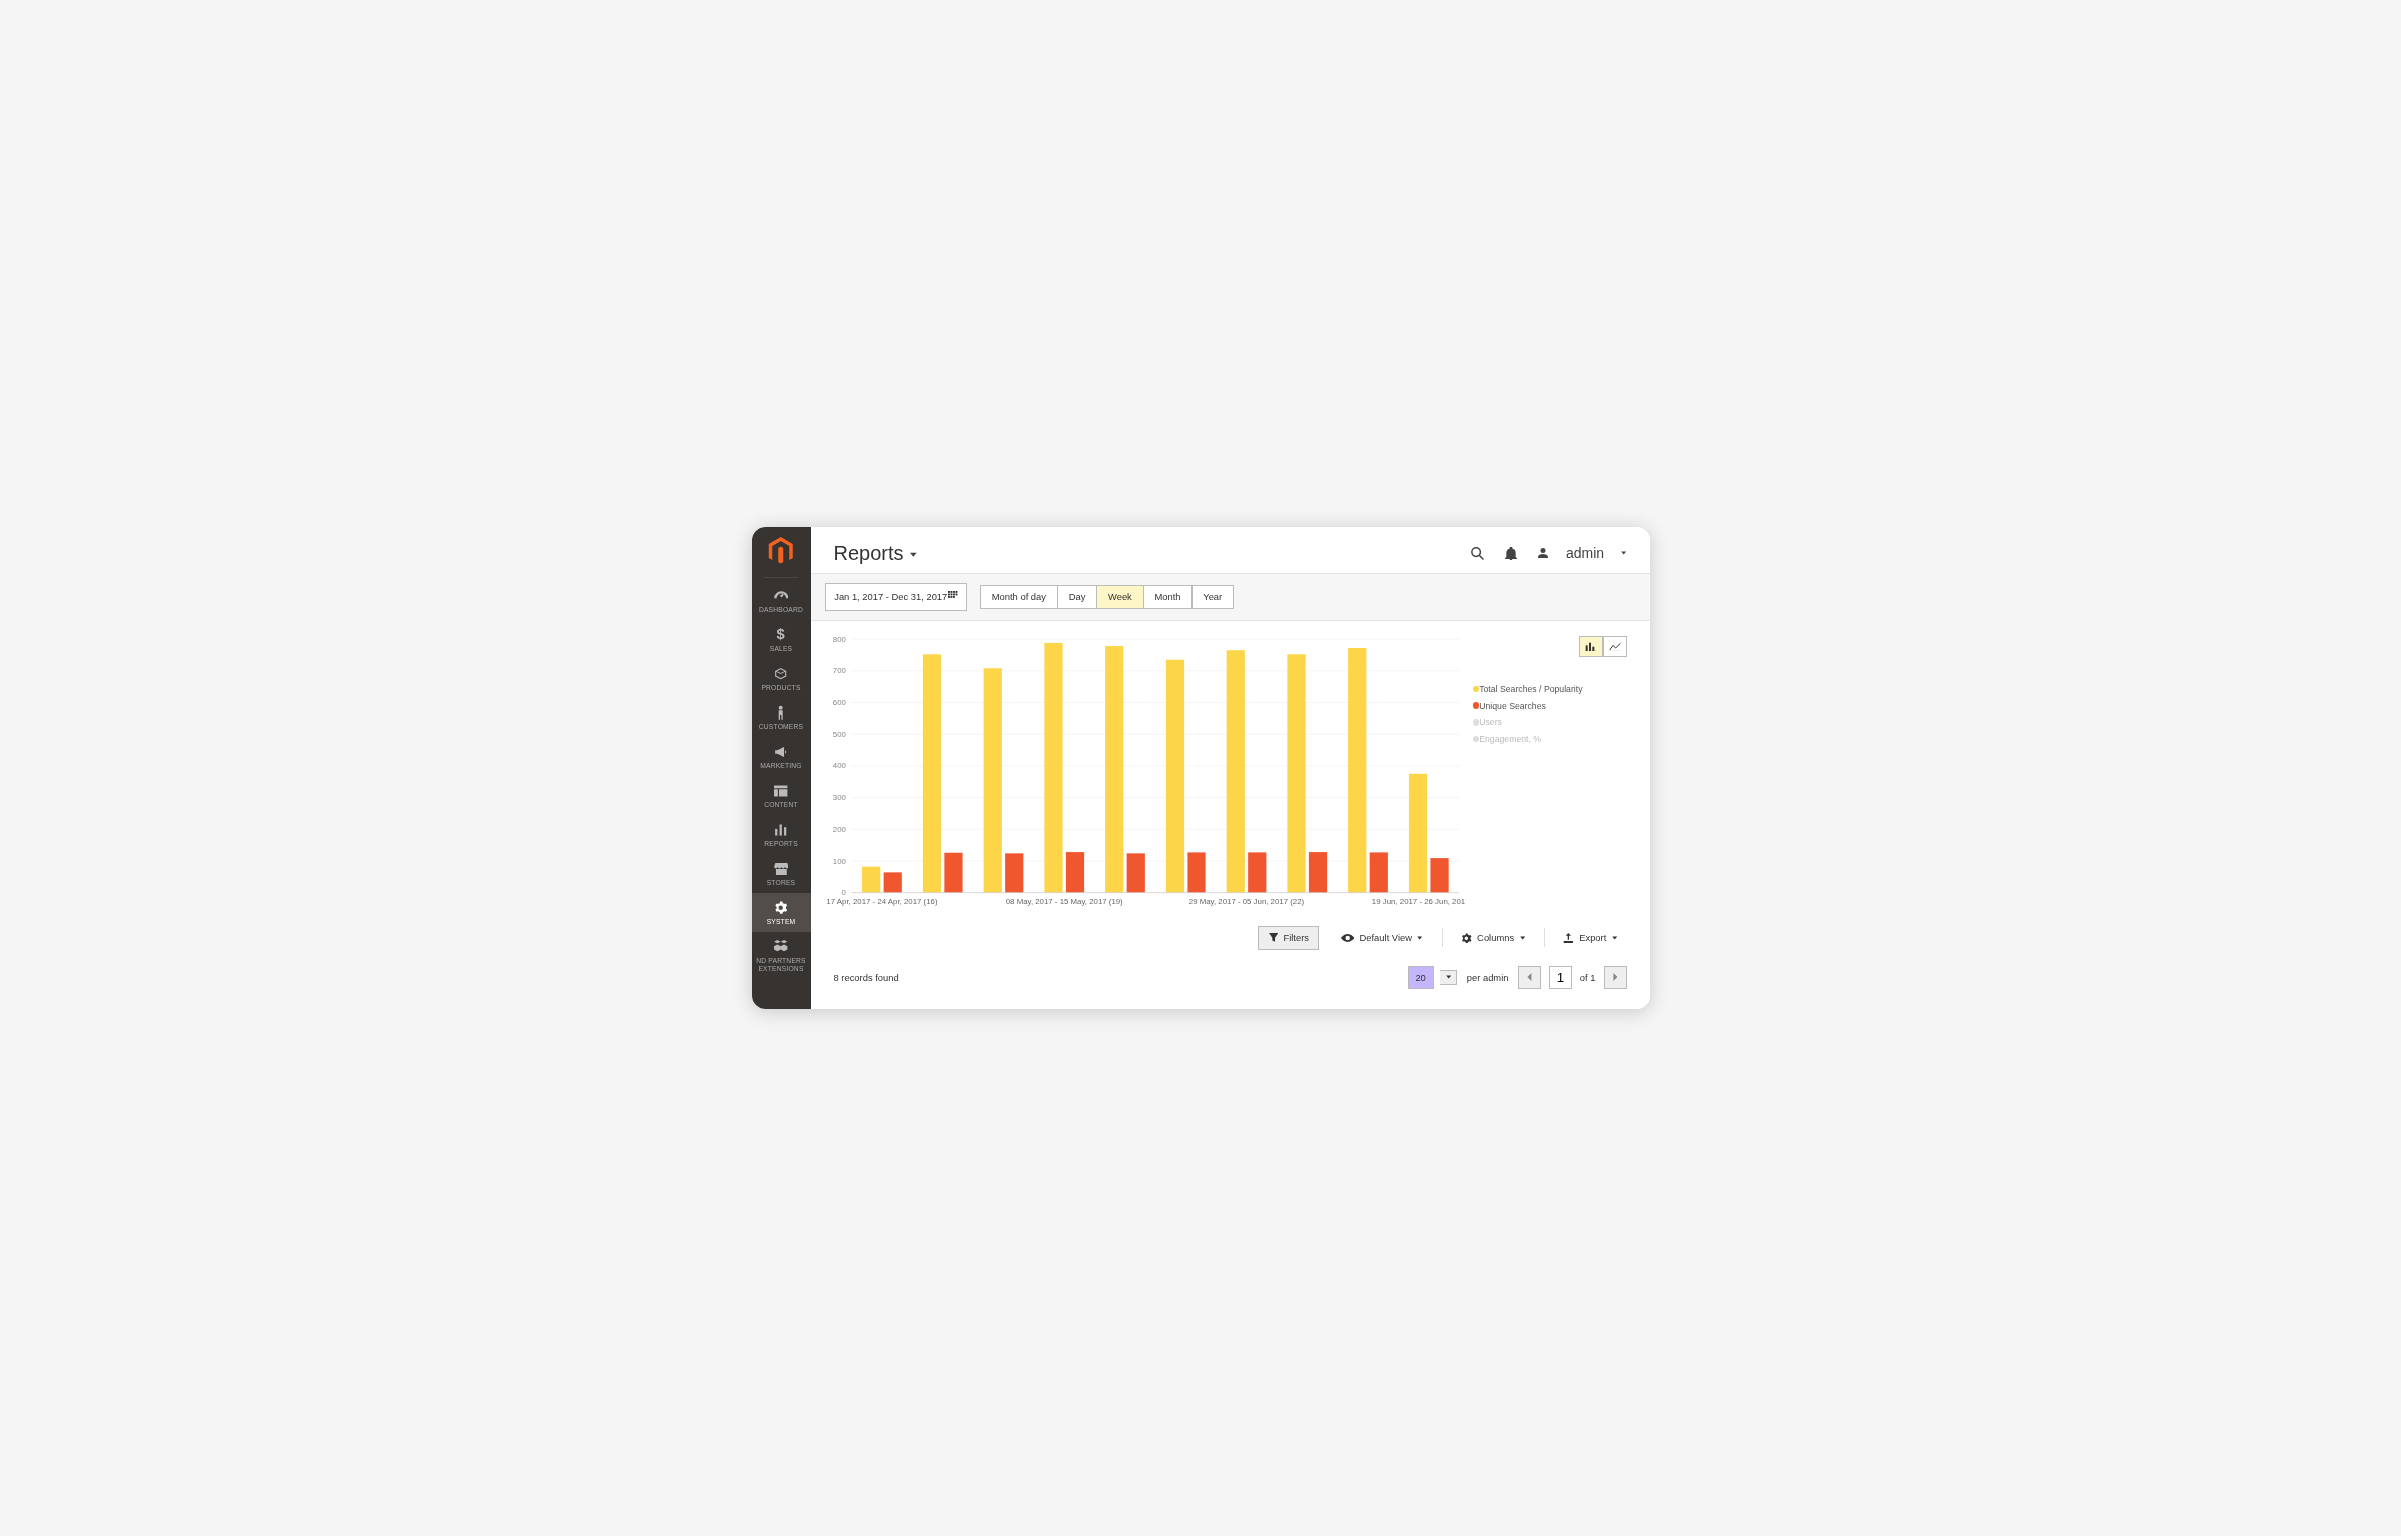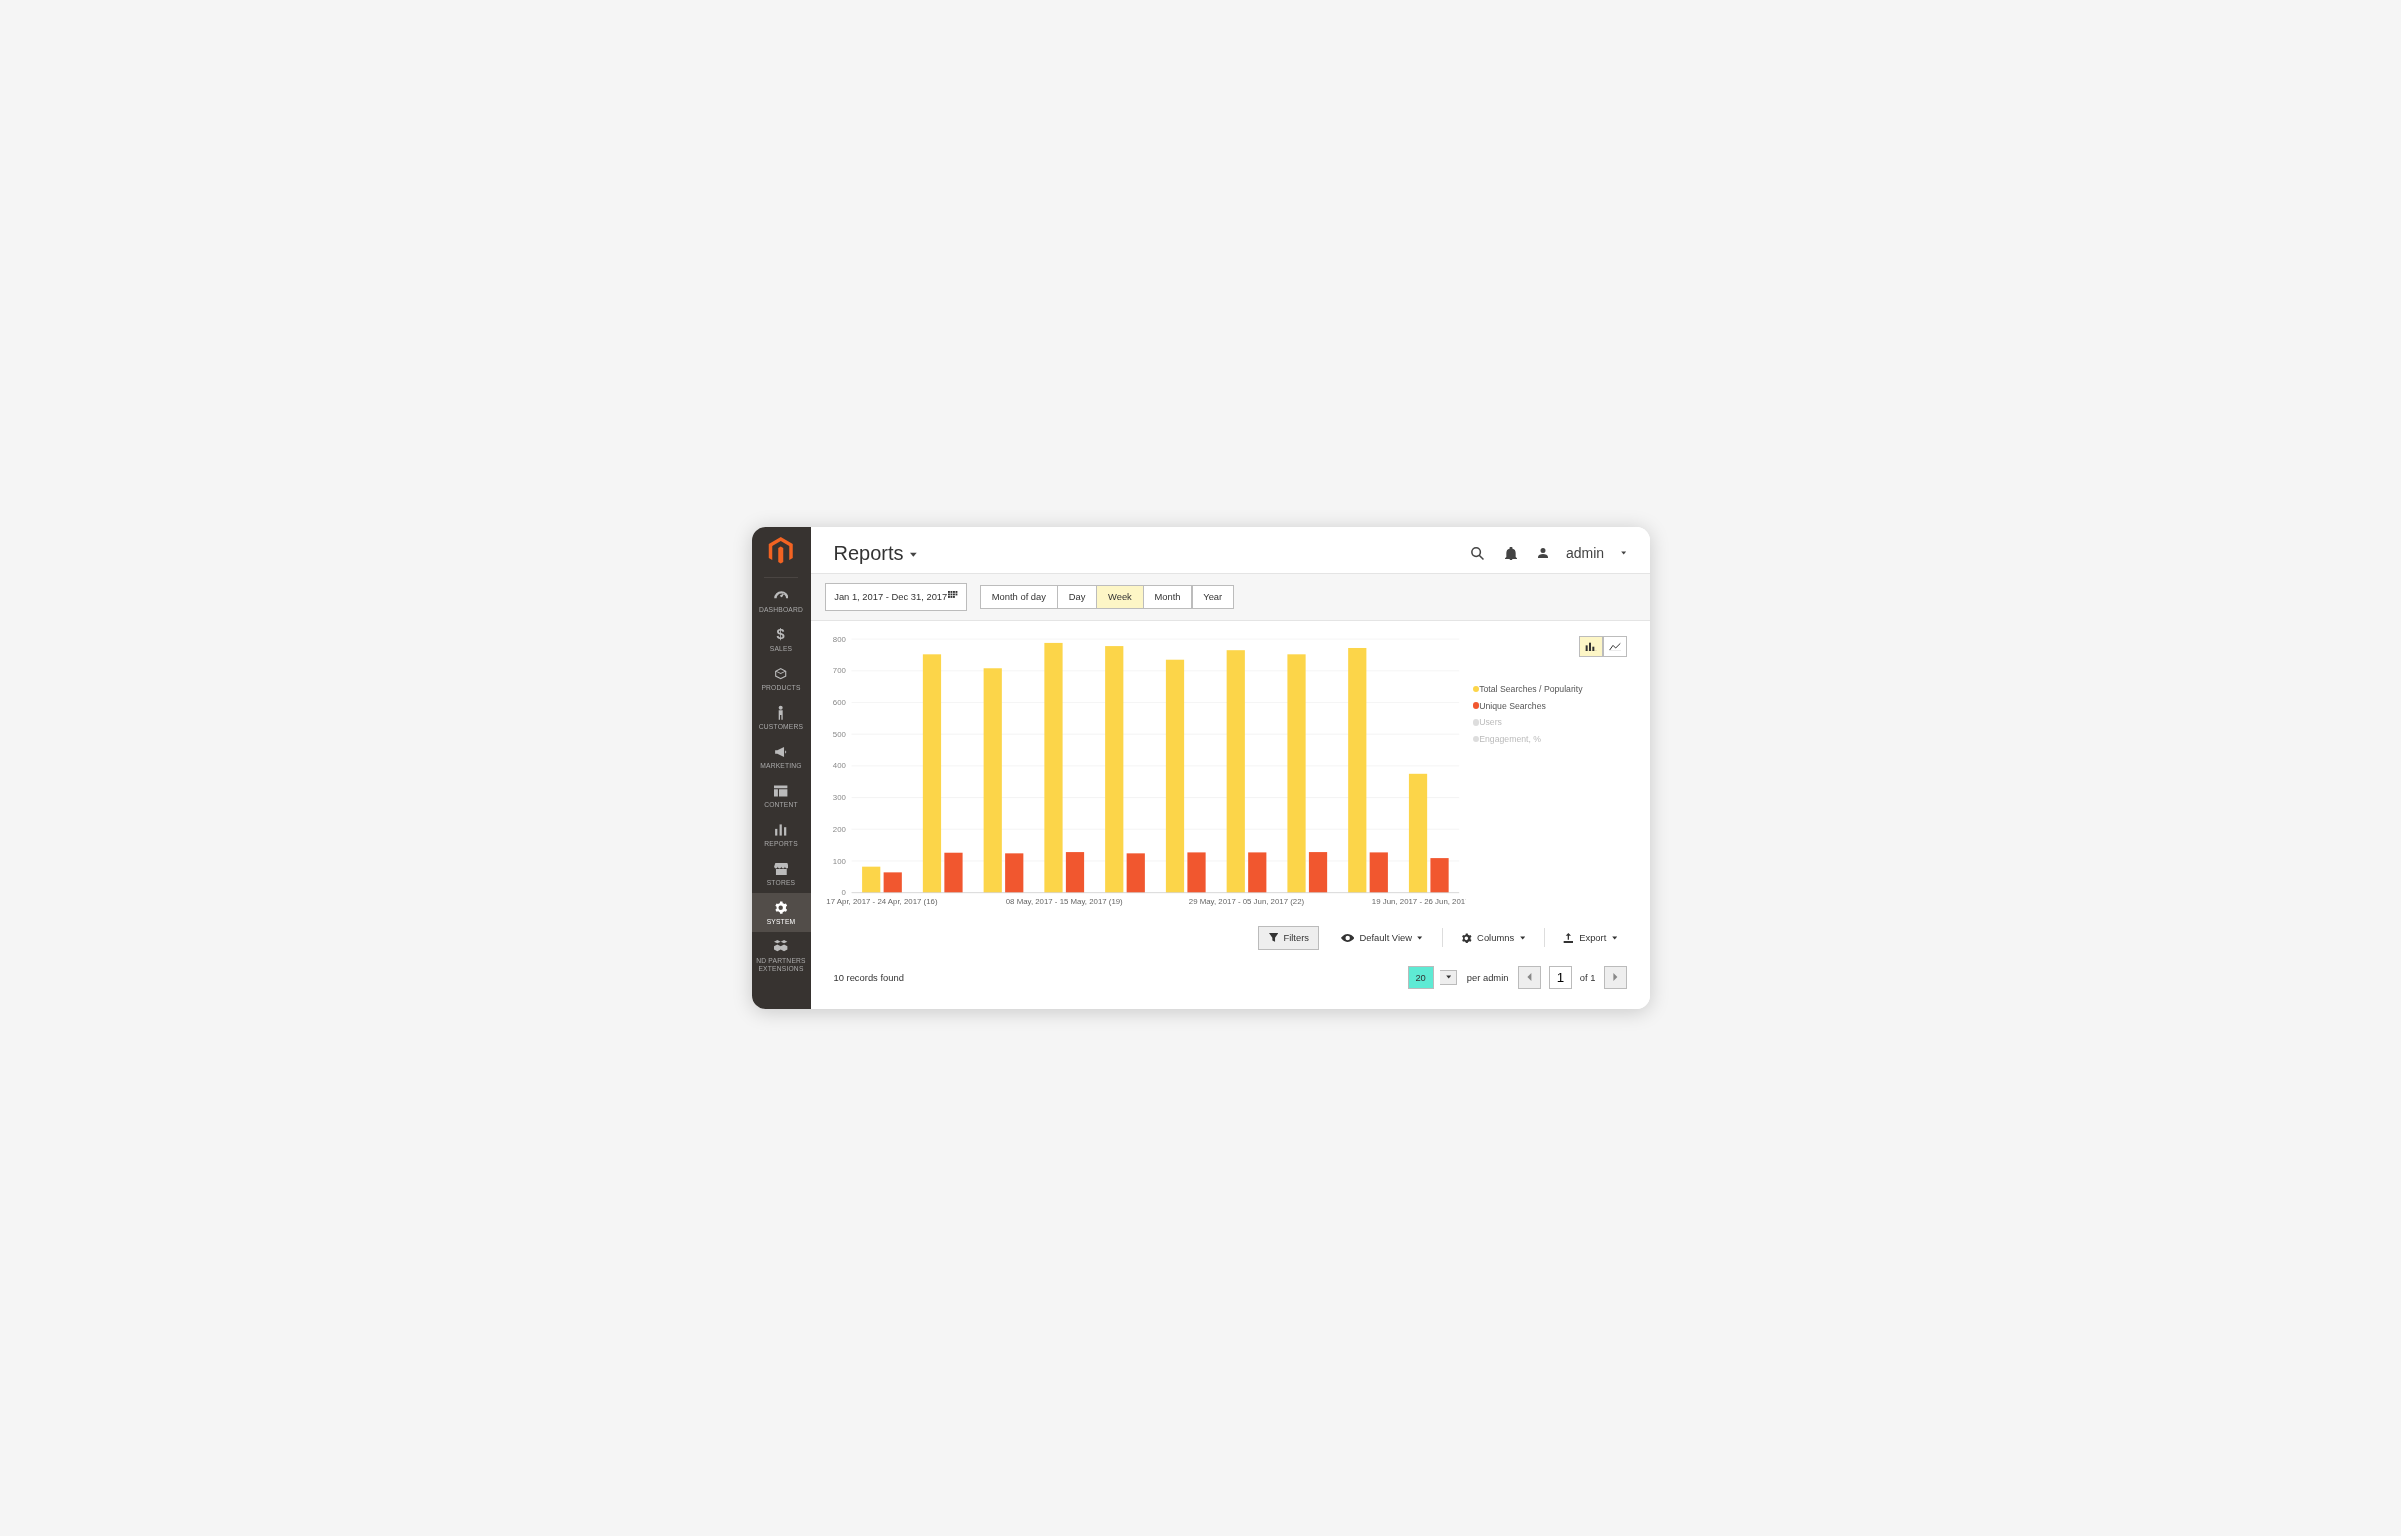--- a/index.html
+++ b/index.html
@@ -51,21 +51,21 @@
   
   .lowerbar { display:flex; justify-content:flex-end; align-items:center; gap:0; padding: 8px 23px 4px; }
   .btn { display:flex; align-items:center; gap:5.4px; padding:5.4px 9.4px; font-size:9.4px; color:#333; cursor:pointer; }
   .btn.filters { background:#eee; border:0.7px solid #bbb; }
   .sep { width:0.7px; height:19px; background:#ddd; margin:0 9.4px; }
 
   
   .pagerbar { display:flex; justify-content:space-between; align-items:center; padding: 12px 23px 20px; font-size:9.4px; color:#333; }
   .pager-right { display:flex; align-items:center; gap:9.4px; }
   .pp { display:flex; align-items:center; gap:6.7px; }
-  .pp-val { border:0.7px solid #bbb; padding:4.7px 6.7px; background:#5eead4; min-width:24px; text-align:center;}
+  .pp-val { border:0.7px solid #bbb; padding:4.7px 6.7px; background:#c4b5fd; min-width:24px; text-align:center;}
   .pp-dd { border:0.7px solid #bbb; border-left:none; background:#eee; padding:4.7px 5.4px; cursor:pointer; display:flex; align-items:center; justify-content:center;}
   .pgctl { display:flex; align-items:center; gap:8px; }
   .pgsq { width:23px; height:23px; border:0.7px solid #bbb; background:#eee; display:flex; align-items:center; justify-content:center; cursor:pointer; color:#888;}
   .pgnum { width:23px; height:23px; border:0.7px solid #bbb; text-align:center; }
 
   
   .axis-text { font-size:11px; fill:#888; }
   .xlabel { font-size:11px; fill:#666; text-anchor:middle; }
 </style>
 </head>
@@ -348,21 +348,21 @@
             <path fill="#333" d="M8 0l4 4H9v6H7V4H4zM1 12h14v3H1z"></path>
           </svg>
         <span>Export</span>
         <svg width="5.4" height="4" viewBox="0 0 10 8">
             <path fill="#333" d="M0 1h10L5 7z"></path>
           </svg>
       </div>
     </div>
 
     <div class="pagerbar">
-      <span>10 records found</span>
+      <span>8 records found</span>
       <div class="pager-right">
         <div class="pp">
           <span class="pp-val">20</span>
           <span class="pp-dd">
               <svg width="5.4" height="4" viewBox="0 0 10 8">
                 <path fill="#333" d="M0 1h10L5 7z"></path>
               </svg>
             </span>
         </div>
         <span>per admin</span>

